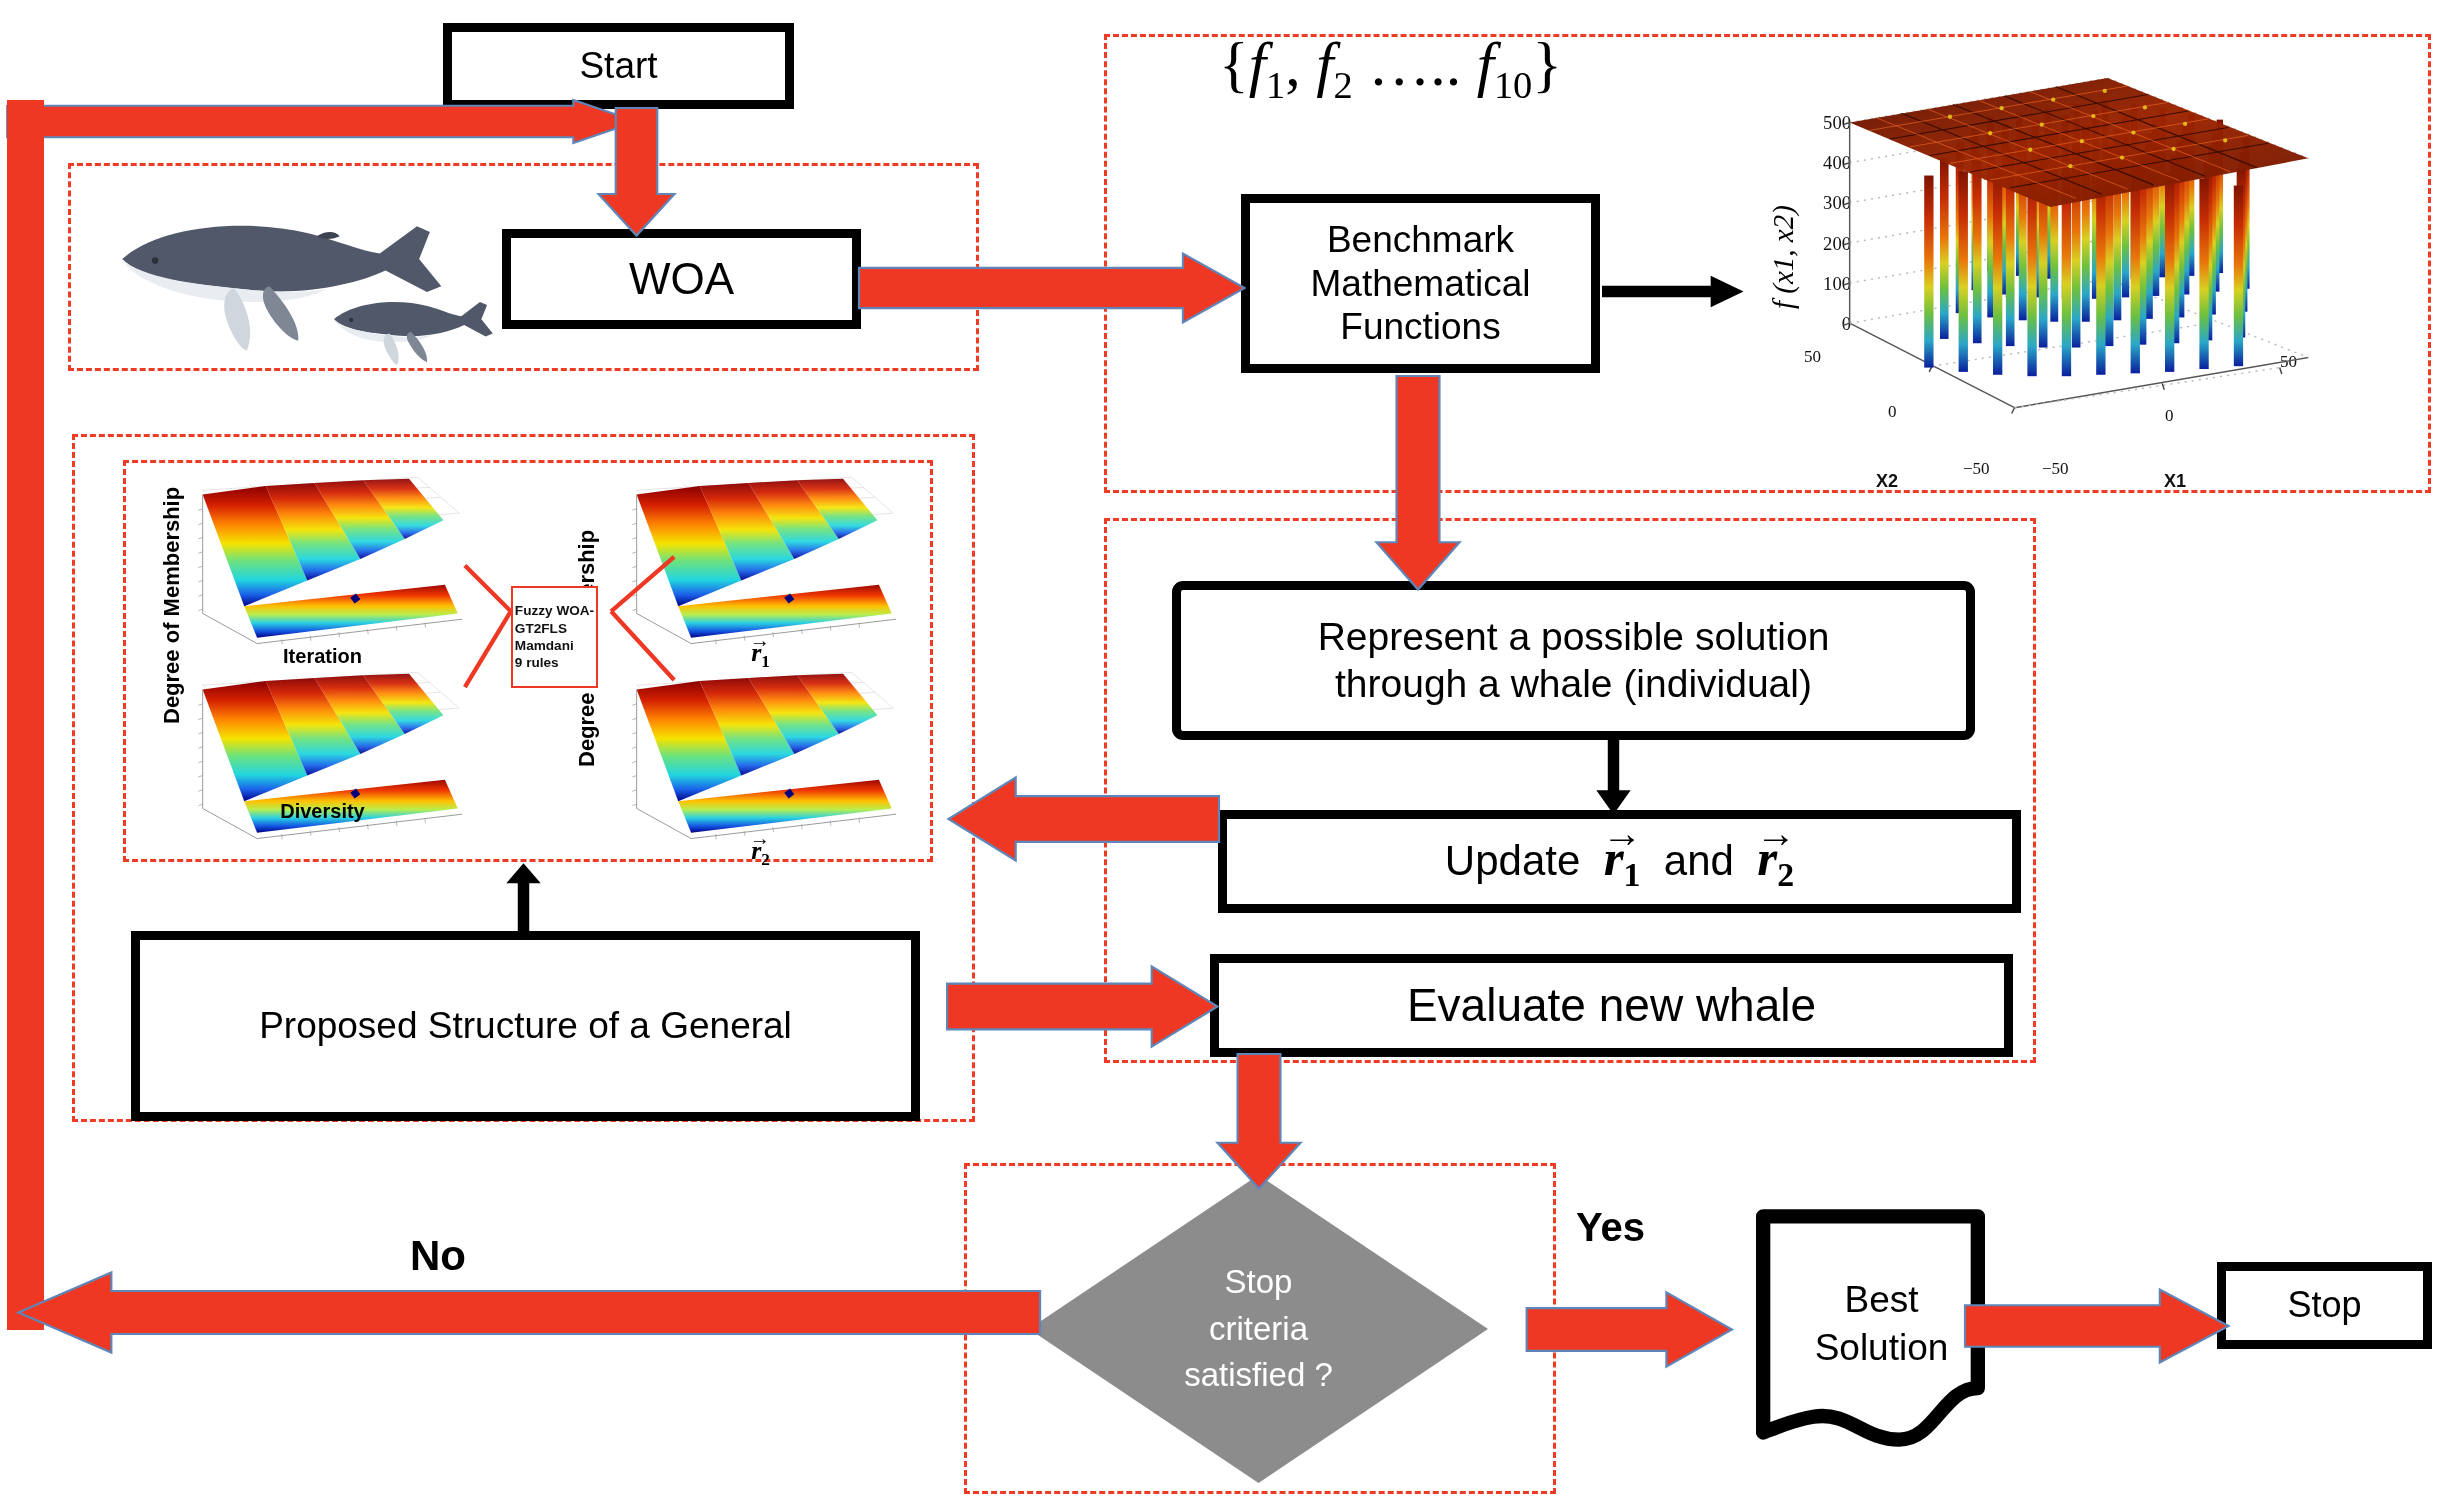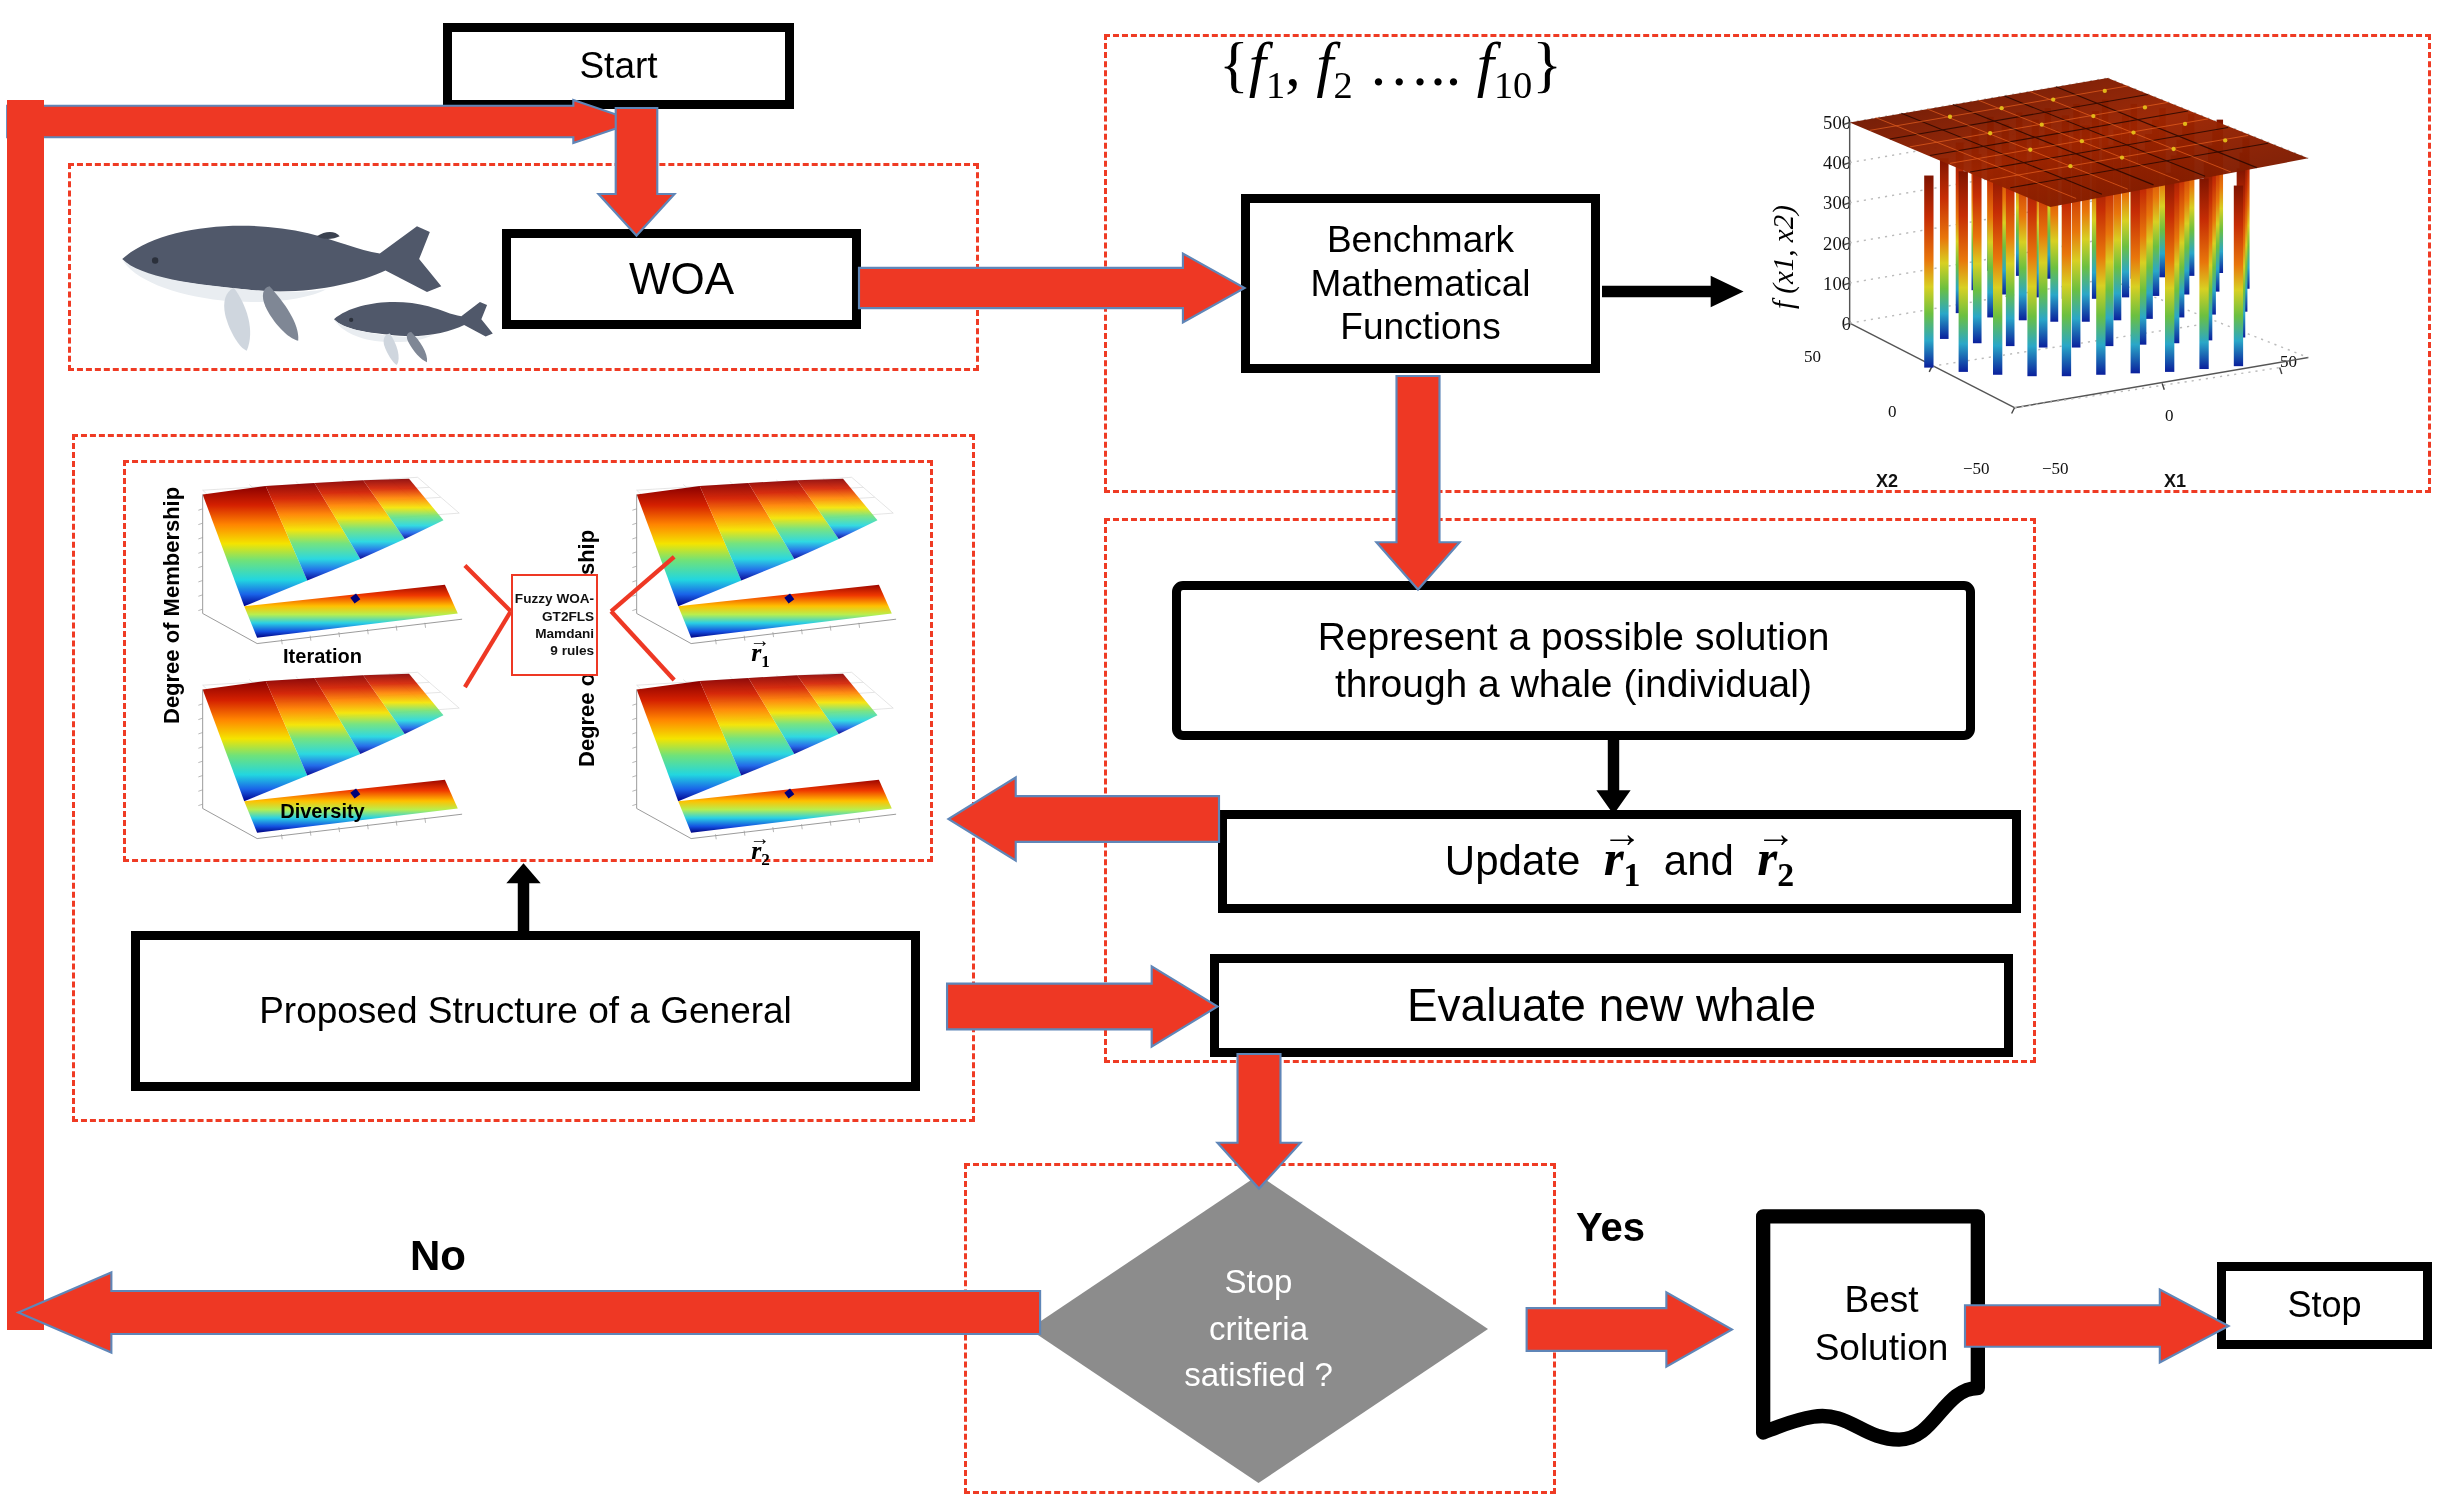--- a/index.html
+++ b/index.html
@@ -38,22 +38,22 @@
 
   
   .karrow{position:absolute;}
 
   
   .lbl{position:absolute;color:#000;}
 
   
   .fuzzybox{background:#fff;border:2.9px solid #ee3824;
             display:flex;align-items:center;justify-content:center;
-            text-align:right;font-size:13.6px;font-weight:bold;
-            line-height:1.28;color:#111;}
+            text-align:left;font-size:13.6px;font-weight:bold;
+            line-height:1.28;color:#111;margin-top:12px;}
 
   
   .vcap{position:absolute;font-weight:bold;color:#000;
         transform:rotate(-90deg);transform-origin:left top;
         white-space:nowrap;}
 
   
   .plot3d{position:absolute;}
   .ztick{position:absolute;font-size:18.6px;color:#111;text-align:right;
          font-family:"Liberation Serif",serif;}
@@ -524,21 +524,21 @@
 
   <div class="abs fuzzybox" style="left:511px;top:574px;width:87px;height:102px;">
     <div>
       <div>Fuzzy WOA-</div>
       <div>GT2FLS</div>
       <div>Mamdani</div>
       <div>9 rules</div>
     </div>
   </div>
 
-  <div class="abs fbox" style="left:131px;top:931px;width:789px;height:160px;font-size:37px;">
+  <div class="abs fbox" style="left:131px;top:931px;width:789px;height:190px;font-size:37px;">
     <div class="inner">
       <div>Proposed Structure of a General</div>
     </div>
   </div>
 
   <div class="abs fbox" style="left:1172px;top:581px;width:803px;height:159px;font-size:39px;border-radius:11px;">
     <div class="inner">
       <div>Represent a possible solution</div>
       <div>through a whale (individual)</div>
     </div>

